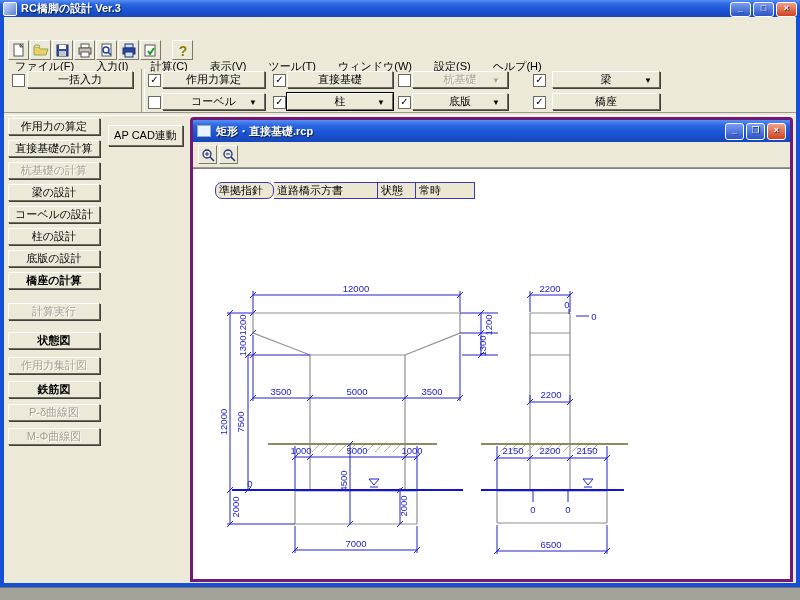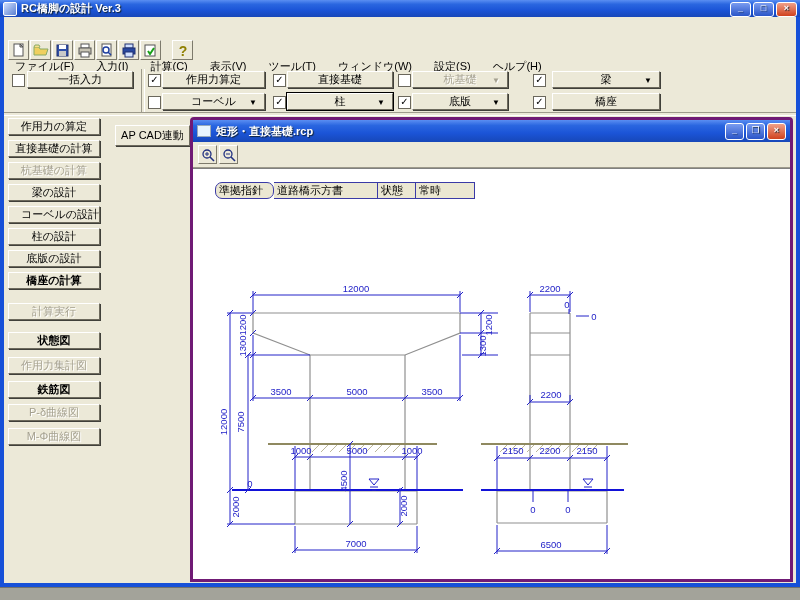--- a/index.html
+++ b/index.html
@@ -170,33 +170,33 @@
       <span class="cb" style="left: 533px; top: 96px;">✓</span>
       <button class="btn" style="left: 552px; top: 93px; width: 108px; height: 17px;">橋座</button>
     </div>
   <div class="hsep"></div>
 
   <div id="sidebar">
       <button class="btn" style="left: 8px; top: 118px; width: 92px; height: 17px;">作用力の算定</button>
       <button class="btn" style="left: 8px; top: 140px; width: 92px; height: 17px;">直接基礎の計算</button>
       <button class="btn dis" style="left: 8px; top: 162px; width: 92px; height: 17px;">杭基礎の計算</button>
       <button class="btn" style="left: 8px; top: 184px; width: 92px; height: 17px;">梁の設計</button>
-      <button class="btn" style="left: 8px; top: 206px; width: 92px; height: 17px; text-align: right;">コーベルの設計</button>
+      <button class="btn" style="left: 8px; top: 206px; width: 92px; height: 17px;">コーベルの設計</button>
       <button class="btn" style="left: 8px; top: 228px; width: 92px; height: 17px;">柱の設計</button>
       <button class="btn" style="left: 8px; top: 250px; width: 92px; height: 17px;">底版の設計</button>
       <button class="btn" style="left: 8px; top: 272px; width: 92px; height: 17px; font-weight: bold;">橋座の計算</button>
       <button class="btn dis" style="left: 8px; top: 303px; width: 92px; height: 17px;">計算実行</button>
       <button class="btn bold" style="left: 8px; top: 332px; width: 92px; height: 17px;">状態図</button>
       <button class="btn dis" style="left: 8px; top: 357px; width: 92px; height: 17px;">作用力集計図</button>
       <button class="btn bold" style="left: 8px; top: 381px; width: 92px; height: 17px;">鉄筋図</button>
       <button class="btn dis" style="left: 8px; top: 404px; width: 92px; height: 17px;">P-δ曲線図</button>
       <button class="btn dis" style="left: 8px; top: 428px; width: 92px; height: 17px;">M-Φ曲線図</button>
     </div>
 
-  <button class="btn" style="left:108px;top:125px;width:75px;height:21px;margin-left:7px;">AP CAD連動</button>
+  <button class="btn" style="left:108px;top:125px;width:75px;height:21px;">AP CAD連動</button>
 
   <div class="child">
     <div class="child-titlebar">
       <span class="doc-icon"></span>
       <span>矩形・直接基礎.rcp</span>
       <span class="child-btns">
         <span class="cwbtn">_</span>
         <span class="cwbtn">❐</span>
         <span class="cwbtn close">×</span>
       </span>

